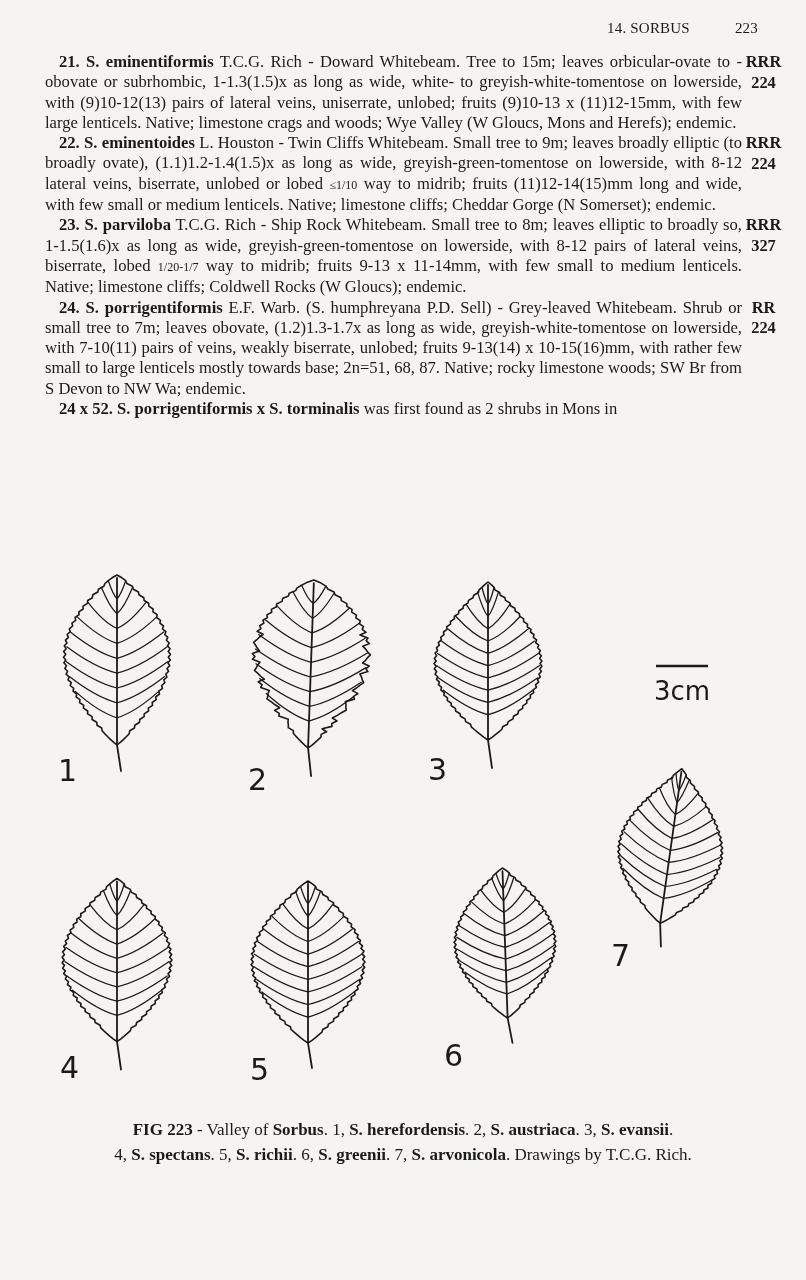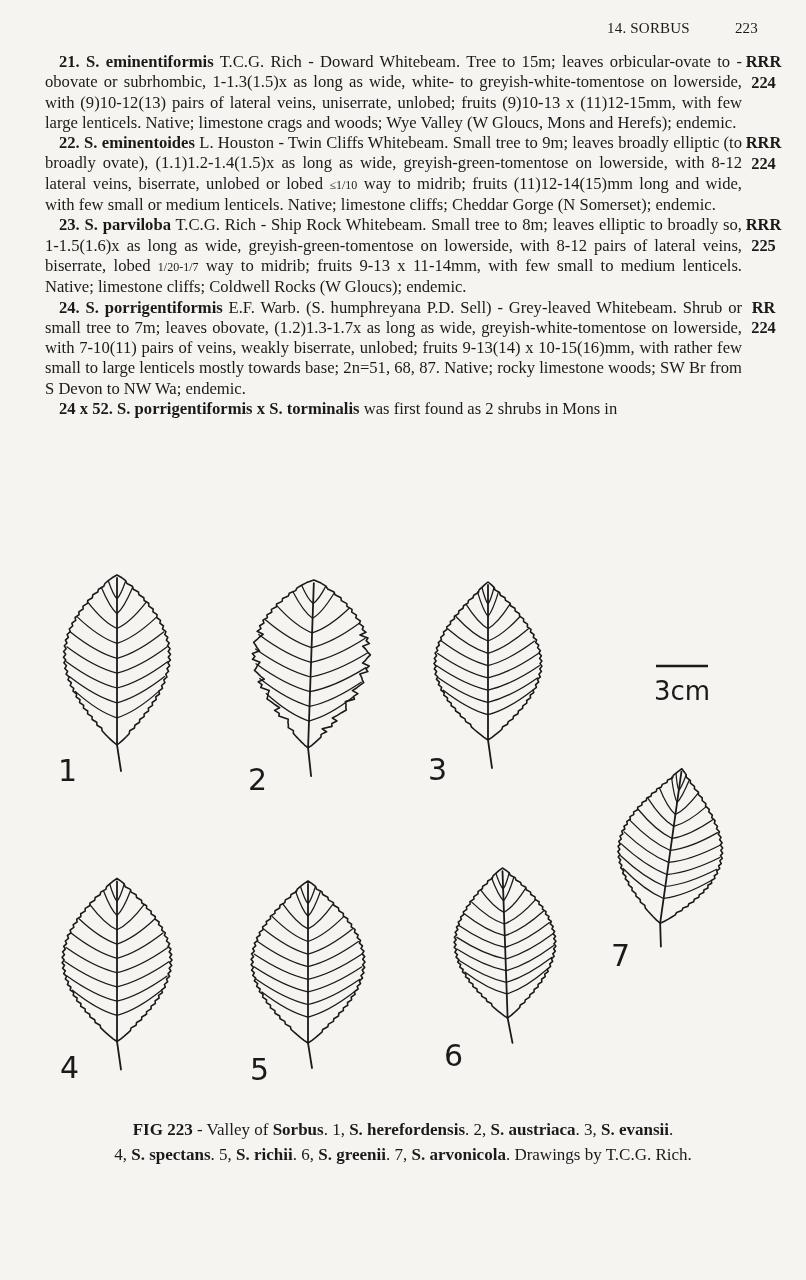--- a/index.html
+++ b/index.html
@@ -48,21 +48,21 @@
       <div class="para indent"><span class="r-b">21. S. eminentiformis</span><span> T.C.G. Rich - </span><span class="r-i">Doward Whitebeam</span><span>. Tree to 15m; leaves orbicular-ovate to -obovate or subrhombic, 1-1.3(1.5)x as long as wide, white- to greyish-white-tomentose on lowerside, with (9)10-12(13) pairs of lateral veins, uniserrate, unlobed; fruits (9)10-13 x (11)12-15mm, with few large lenticels. Native; limestone crags and woods; Wye Valley (W Gloucs, Mons and Herefs); endemic.</span><div class="margin-code">
           <div>RRR</div>
           <div>224</div>
         </div></div>
       <div class="para indent"><span class="r-b">22. S. eminentoides</span><span> L. Houston - </span><span class="r-i">Twin Cliffs Whitebeam</span><span>. Small tree to 9m; leaves broadly elliptic (to broadly ovate), (1.1)1.2-1.4(1.5)x as long as wide, greyish-green-tomentose on lowerside, with 8-12 lateral veins, biserrate, unlobed or lobed </span><span class="r-sm">≤1/10</span><span> way to midrib; fruits (11)12-14(15)mm long and wide, with few small or medium lenticels. Native; limestone cliffs; Cheddar Gorge (N Somerset); endemic.</span><div class="margin-code">
           <div>RRR</div>
           <div>224</div>
         </div></div>
       <div class="para indent"><span class="r-b">23. S. parviloba</span><span> T.C.G. Rich - </span><span class="r-i">Ship Rock Whitebeam</span><span>. Small tree to 8m; leaves elliptic to broadly so, 1-1.5(1.6)x as long as wide, greyish-green-tomentose on lowerside, with 8-12 pairs of lateral veins, biserrate, lobed </span><span class="r-sm">1/20-1/7</span><span> way to midrib; fruits 9-13 x 11-14mm, with few small to medium lenticels. Native; limestone cliffs; Coldwell Rocks (W Gloucs); endemic.</span><div class="margin-code">
           <div>RRR</div>
-          <div>225</div>
+          <div>327</div>
         </div></div>
       <div class="para indent"><span class="r-b">24. S. porrigentiformis</span><span> E.F. Warb. (</span><span class="r-i">S. humphreyana</span><span> P.D. Sell) - </span><span class="r-i">Grey-leaved Whitebeam</span><span>. Shrub or small tree to 7m; leaves obovate, (1.2)1.3-1.7x as long as wide, greyish-white-tomentose on lowerside, with 7-10(11) pairs of veins, weakly biserrate, unlobed; fruits 9-13(14) x 10-15(16)mm, with rather few small to large lenticels mostly towards base; 2n=51, 68, 87. Native; rocky limestone woods; SW Br from S Devon to NW Wa; endemic.</span><div class="margin-code">
           <div>RR</div>
           <div>224</div>
         </div></div>
       <div class="para indent"><span class="r-b">24 x 52. S. porrigentiformis x S. torminalis</span><span> was first found as 2 shrubs in Mons in</span></div>
     </div>
 
   <svg class="fig-layer" id="figure" viewBox="0 0 806 1280" xmlns="http://www.w3.org/2000/svg">
       <g transform="translate(117,660) rotate(0)">

